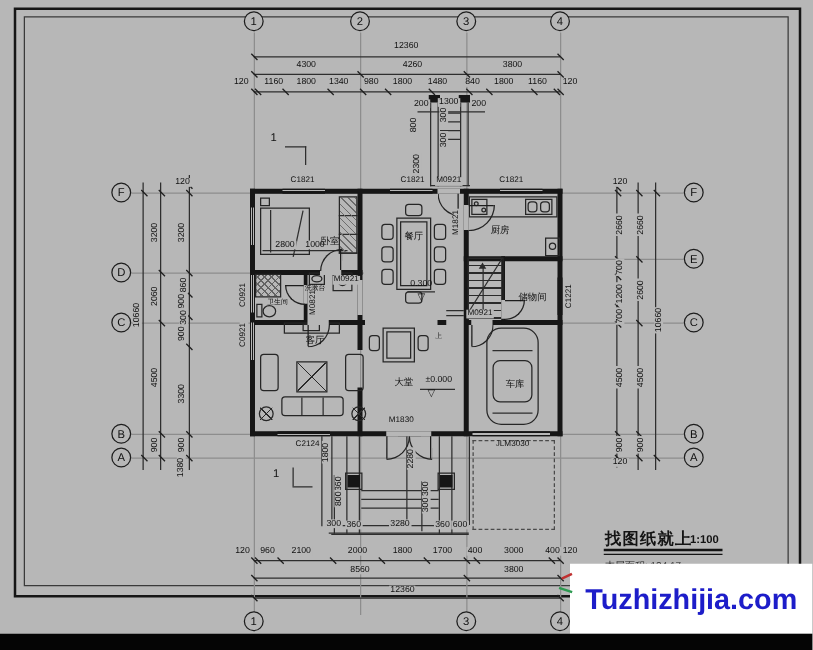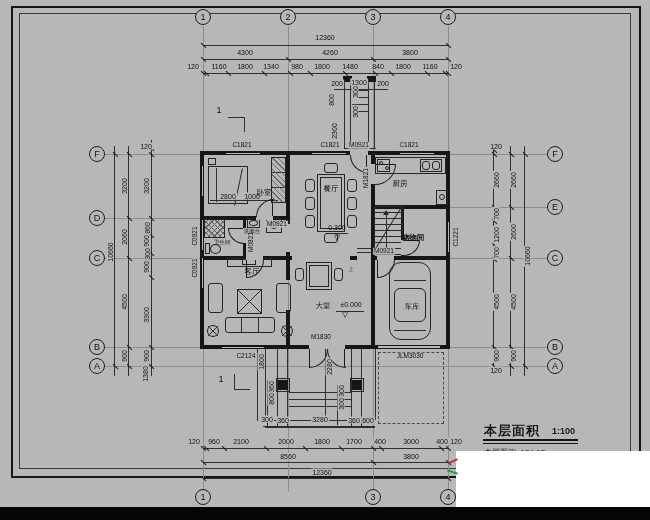--- a/index.html
+++ b/index.html
@@ -172,21 +172,21 @@
     <div class="lbl tagl" style="left: 384px; top: 251px;">M0921</div>
     <div class="lbl tagl v" style="left: 195px; top: 236px;">C0921</div>
     <div class="lbl tagl v" style="left: 195px; top: 268px;">C0921</div>
     <div class="lbl tagl v" style="left: 456px; top: 237px;">C1221</div>
     <div class="lbl tagl" style="left: 246px; top: 356px;">C2124</div>
     <div class="lbl tagl" style="left: 321px; top: 337px;">M1830</div>
     <div class="lbl tagl" style="left: 410px; top: 356px;">JLM3030</div>
     <div class="lbl rooml" style="left: 264px; top: 193px;">卧室</div>
     <div class="lbl rooml" style="left: 331px; top: 189px;">餐厅</div>
     <div class="lbl rooml" style="left: 400px; top: 184px;">厨房</div>
-    <div class="lbl rooml" style="left: 413px; top: 238px; font-weight: bold;">储物间</div>
+    <div class="lbl rooml" style="left: 426px; top: 238px;">储物间</div>
     <div class="lbl rooml tiny" style="left: 222px; top: 243px;">卫生间</div>
     <div class="lbl rooml tiny" style="left: 252px; top: 232px;">洗漱台</div>
     <div class="lbl rooml" style="left: 252px; top: 272px;">客厅</div>
     <div class="lbl rooml" style="left: 323px; top: 306px;">大堂</div>
     <div class="lbl rooml" style="left: 412px; top: 307px;">车库</div>
     <div class="lbl lvl" style="left: 337px; top: 227px;">0.300</div>
     <div class="lbl tri" style="left: 337px; top: 238px;">▽</div>
     <div class="lbl lvl" style="left: 351px; top: 304px;">±0.000</div>
     <div class="lbl tri" style="left: 345px; top: 315px;">▽</div>
     <div class="lbl sec" style="left: 219px; top: 110px;">1</div>
@@ -423,25 +423,26 @@
     <div class="diag" style="left: 360px; top: 229px; width: 55px; height: 1px; transform: rotate(-58deg);"></div>
     <div class="arrowhead" style="left: 383px; top: 210px;"></div>
     <div class="f" style="left: 276px; top: 378px; width: 14px; height: 14px;"></div>
     <div class="f" style="left: 350px; top: 378px; width: 14px; height: 14px;"></div>
     <div class="fill" style="left: 278px; top: 380px; width: 10px; height: 10px;"></div>
     <div class="fill" style="left: 352px; top: 380px; width: 10px; height: 10px;"></div>
     <div class="fill" style="left: 343px; top: 76px; width: 9px; height: 6px;"></div>
     <div class="fill" style="left: 367px; top: 76px; width: 9px; height: 6px;"></div>
   </div>
 
-<div class="title-name">本层面积</div>
+<div class="title-name">找图纸就上</div>
 <div class="title-scale">1:100</div>
 <div class="tline1"></div>
 <div class="tline2"></div>
 <div class="title-area">本层面积: 124.17</div>
 
 <div class="speck-red"></div>
 <div class="speck-green"></div>
 
 <div class="wm">
+  <div class="wm-en">Tuzhizhijia.com</div>
 </div>
 
 <div class="abs blackbar"></div>
 
 </body></html>

